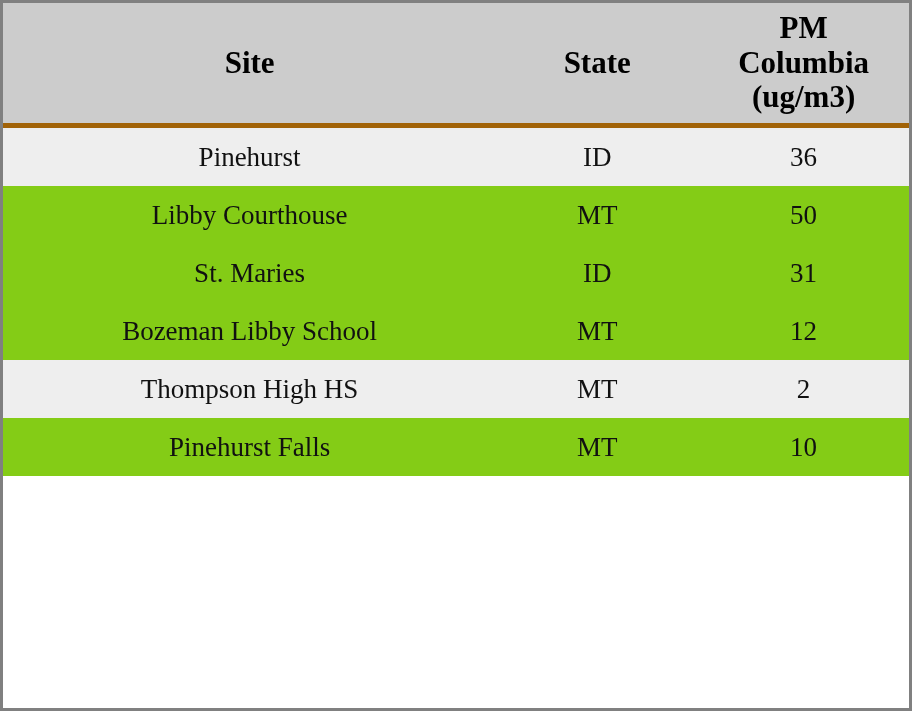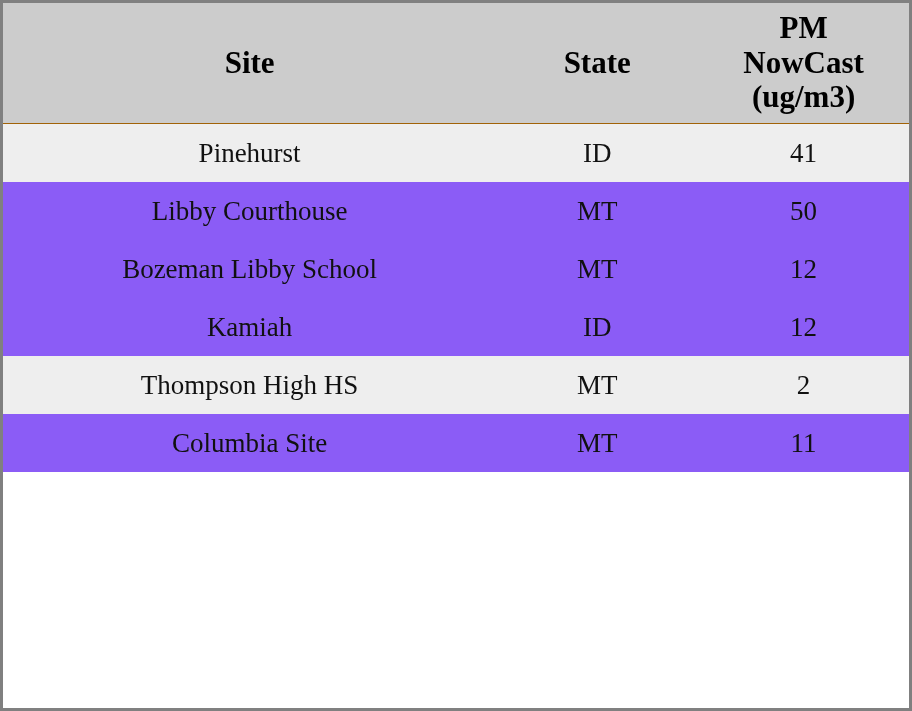--- a/index.html
+++ b/index.html
@@ -22,21 +22,21 @@
   }
   table.data-table {
     width: 100%;
     border-collapse: collapse;
     table-layout: fixed;
   }
   thead tr {
     background: #cccccc;
   }
   thead th {
-    border-bottom: 1px solid #a16207;
+    border-bottom: 5px solid #a16207;
     font-weight: bold;
     font-size: 31px;
     color: #000000;
     text-align: center;
     vertical-align: middle;
     padding: 8px 4px;
     line-height: 1.12;
   }
   thead th.col-site { width: 55%; }
   thead th.col-state { width: 22%; text-align: center; }
@@ -44,64 +44,64 @@
   tbody td {
     font-size: 27px;
     color: #111111;
     text-align: center;
     vertical-align: middle;
     height: 58px;
     padding: 0 4px;
     border: none;
   }
   tbody tr.row-odd { background: #eeeeee; }
-  tbody tr.row-even { background: #8b5cf6; }
+  tbody tr.row-even { background: #84cc16; }
 </style>
 </head>
 <body>
 
 <div class="table-frame">
   <table class="data-table">
     <thead>
       <tr>
         <th class="col-site">Site</th>
         <th class="col-state">State</th>
         <th class="col-value">
           <div>PM</div>
-          <div>NowCast</div>
+          <div>Columbia</div>
           <div>(ug/m3)</div>
         </th>
       </tr>
     </thead>
     <tbody>
       <tr class="row-odd">
         <td>Pinehurst</td>
         <td>ID</td>
-        <td>41</td>
+        <td>36</td>
       </tr>
       <tr class="row-even">
         <td>Libby Courthouse</td>
         <td>MT</td>
         <td>50</td>
       </tr>
       <tr class="row-even">
+        <td>St. Maries</td>
+        <td>ID</td>
+        <td>31</td>
+      </tr>
+      <tr class="row-even">
         <td>Bozeman Libby School</td>
         <td>MT</td>
-        <td>12</td>
-      </tr>
-      <tr class="row-even">
-        <td>Kamiah</td>
-        <td>ID</td>
         <td>12</td>
       </tr>
       <tr class="row-odd">
         <td>Thompson High HS</td>
         <td>MT</td>
         <td>2</td>
       </tr>
       <tr class="row-even">
-        <td>Columbia Site</td>
+        <td>Pinehurst Falls</td>
         <td>MT</td>
-        <td>11</td>
+        <td>10</td>
       </tr>
     </tbody>
   </table>
 </div>
 
 </body></html>

